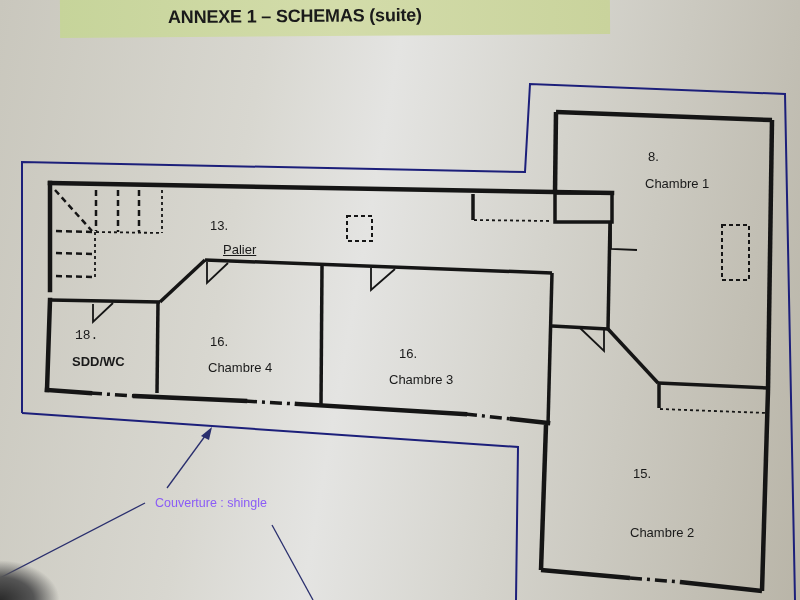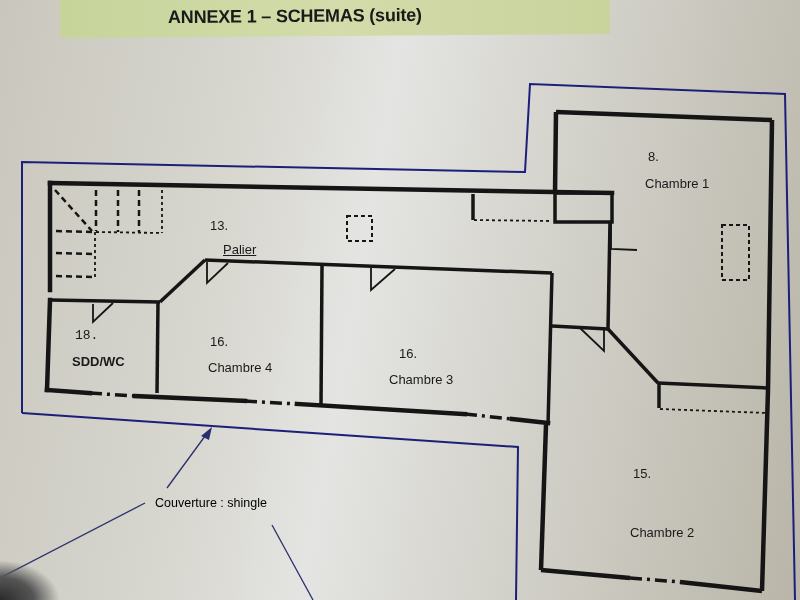--- a/index.html
+++ b/index.html
@@ -12,21 +12,21 @@
     position:absolute; left:60px; top:-4px; width:550px; height:40px;
     background: linear-gradient(90deg, #c6d49a 0%, #d3dcaa 50%, #c9d39c 100%);
     transform: rotate(-0.4deg);
   }
   .header-title {
     position:absolute; left:168px; top:6px; font-size:18px; font-weight:bold;
     color:#1a1a1a; letter-spacing:-0.2px; transform: rotate(-0.5deg);
   }
   svg.plan { position:absolute; left:0; top:0; }
   .lbl { position:absolute; font-size:13px; color:#1a1a1a; line-height:1; white-space:nowrap; }
-  .lbl.blue { color:#000000; }
+  .lbl.blue { color:#8b5cf6; }
   .shadow {
     position:absolute; left:0; top:560px; width:60px; height:40px;
     background: radial-gradient(ellipse at 0% 100%, #2a2a2a 0%, #555 40%, transparent 70%);
   }
 </style>
 </head>
 <body>
 
 <div class="header-band"></div>
 <div class="header-title">ANNEXE 1 – SCHEMAS (suite)</div>

